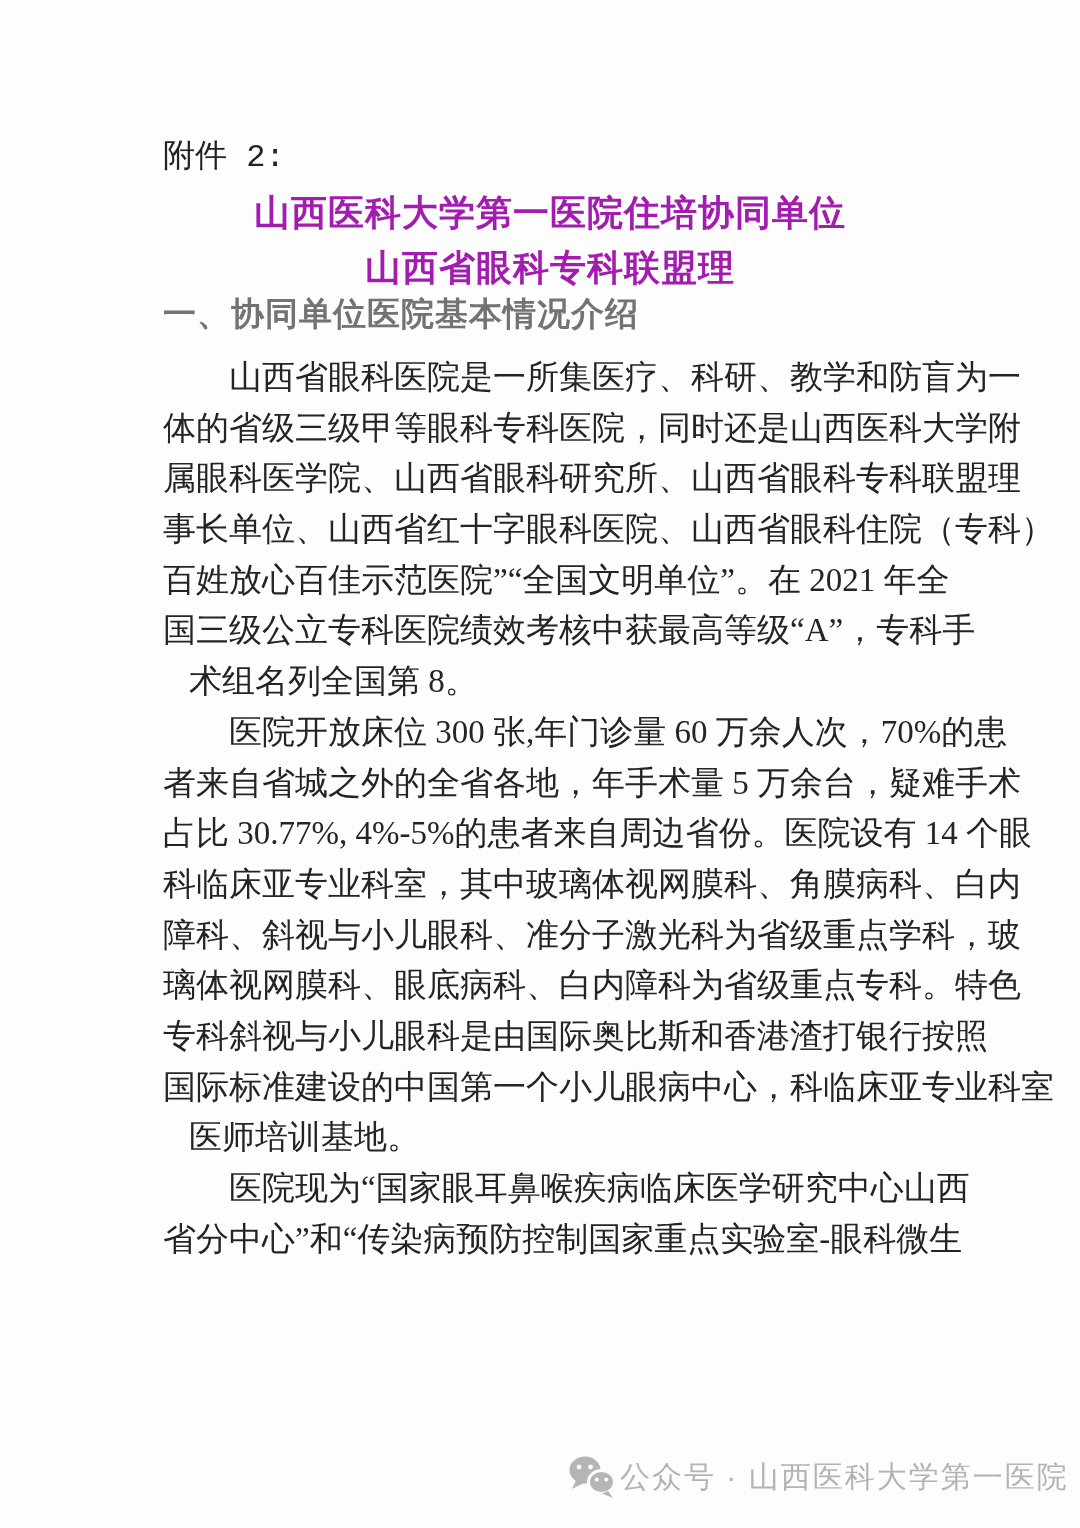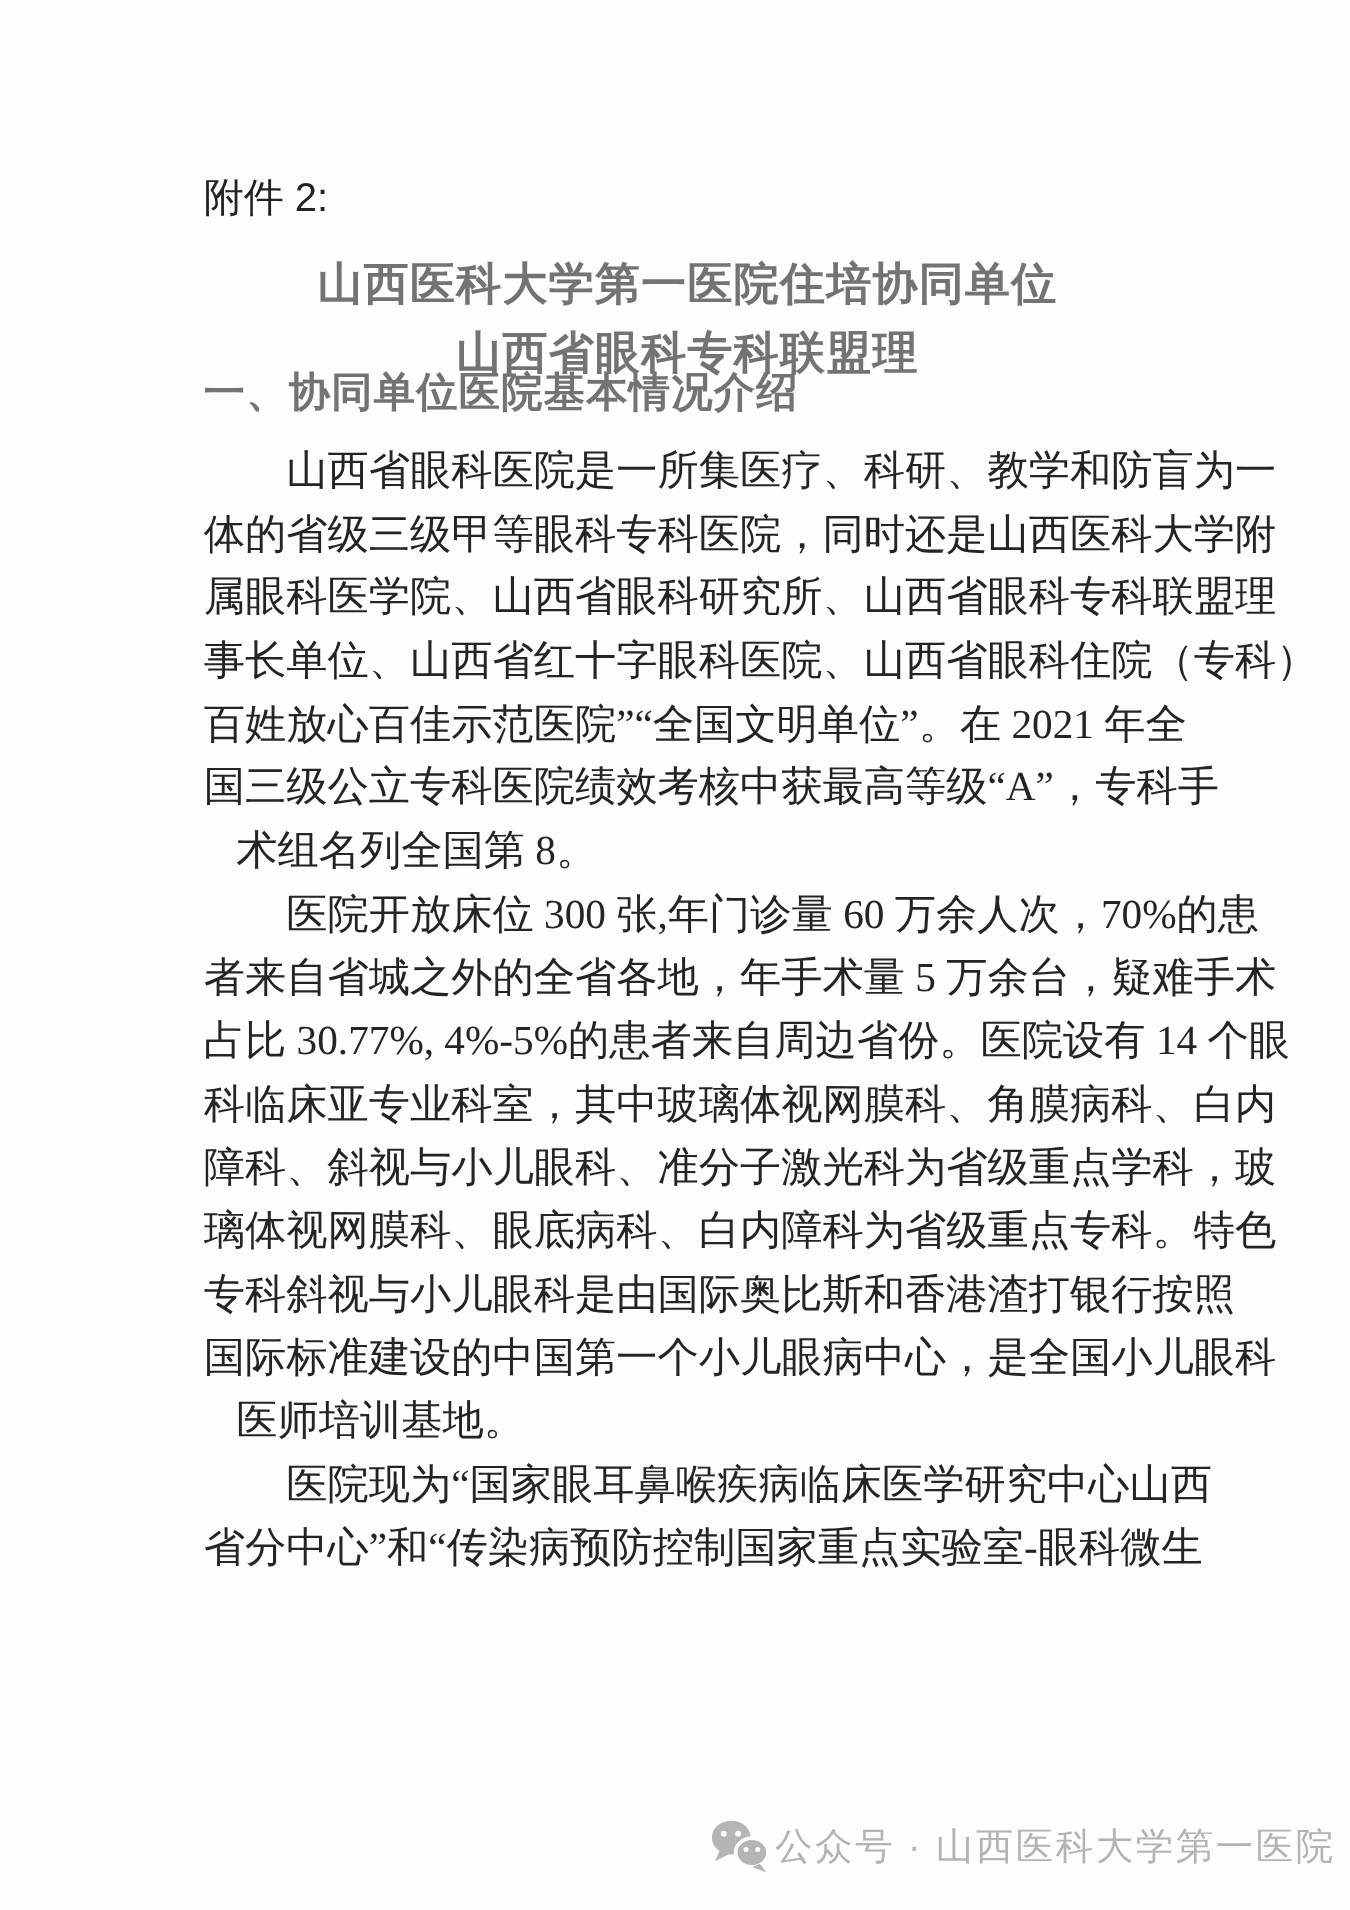--- a/index.html
+++ b/index.html
@@ -12,35 +12,34 @@
     width: 1080px;
     height: 1528px;
     background: #fdfdfd;
     overflow: hidden;
     color: #1f1f1f;
   }
   .attachment-label {
     position: absolute;
     left: 163px;
     top: 140px;
-    font-family: Liberation Sans, sans-serif;
+    font-family: Liberation Mono, monospace;
     font-size: 32px;
     line-height: 36px;
     color: #222222;
   }
   .title-block {
     position: absolute;
     left: 150px;
     top: 186px;
     width: 800px;
     text-align: center;
-    font-family: Liberation Mono, monospace;
+    font-family: Liberation Serif, serif;
     font-weight: 700;
-    color: #737373;
-    margin-top: 16px;
+    color: #a21caf;
   }
   .title-line {
     font-size: 36px;
     line-height: 55px;
     letter-spacing: 1px;
   }
   .section-heading {
     position: absolute;
     left: 163px;
     top: 294px;
@@ -121,21 +120,21 @@
       <div class="line">百姓放心百佳示范医院”“全国文明单位”。在 2021 年全</div>
       <div class="line">国三级公立专科医院绩效考核中获最高等级“A”，专科手</div>
       <div class="line end">术组名列全国第 8。</div>
       <div class="line first">医院开放床位 300 张,年门诊量 60 万余人次，70%的患</div>
       <div class="line">者来自省城之外的全省各地，年手术量 5 万余台，疑难手术</div>
       <div class="line">占比 30.77%, 4%-5%的患者来自周边省份。医院设有 14 个眼</div>
       <div class="line">科临床亚专业科室，其中玻璃体视网膜科、角膜病科、白内</div>
       <div class="line">障科、斜视与小儿眼科、准分子激光科为省级重点学科，玻</div>
       <div class="line">璃体视网膜科、眼底病科、白内障科为省级重点专科。特色</div>
       <div class="line">专科斜视与小儿眼科是由国际奥比斯和香港渣打银行按照</div>
-      <div class="line">国际标准建设的中国第一个小儿眼病中心，是全国小儿眼科</div>
+      <div class="line">国际标准建设的中国第一个小儿眼病中心，科临床亚专业科室</div>
       <div class="line end">医师培训基地。</div>
       <div class="line first">医院现为“国家眼耳鼻喉疾病临床医学研究中心山西</div>
       <div class="line">省分中心”和“传染病预防控制国家重点实验室-眼科微生</div>
     </div>
 
   <div class="footer-watermark">
     <span class="wechat-icon">
       <svg viewBox="0 0 48 44" width="48" height="44" xmlns="http://www.w3.org/2000/svg">
         <g>
           <ellipse cx="17" cy="15" rx="15.5" ry="13.5" fill="#b5b5b5"></ellipse>

